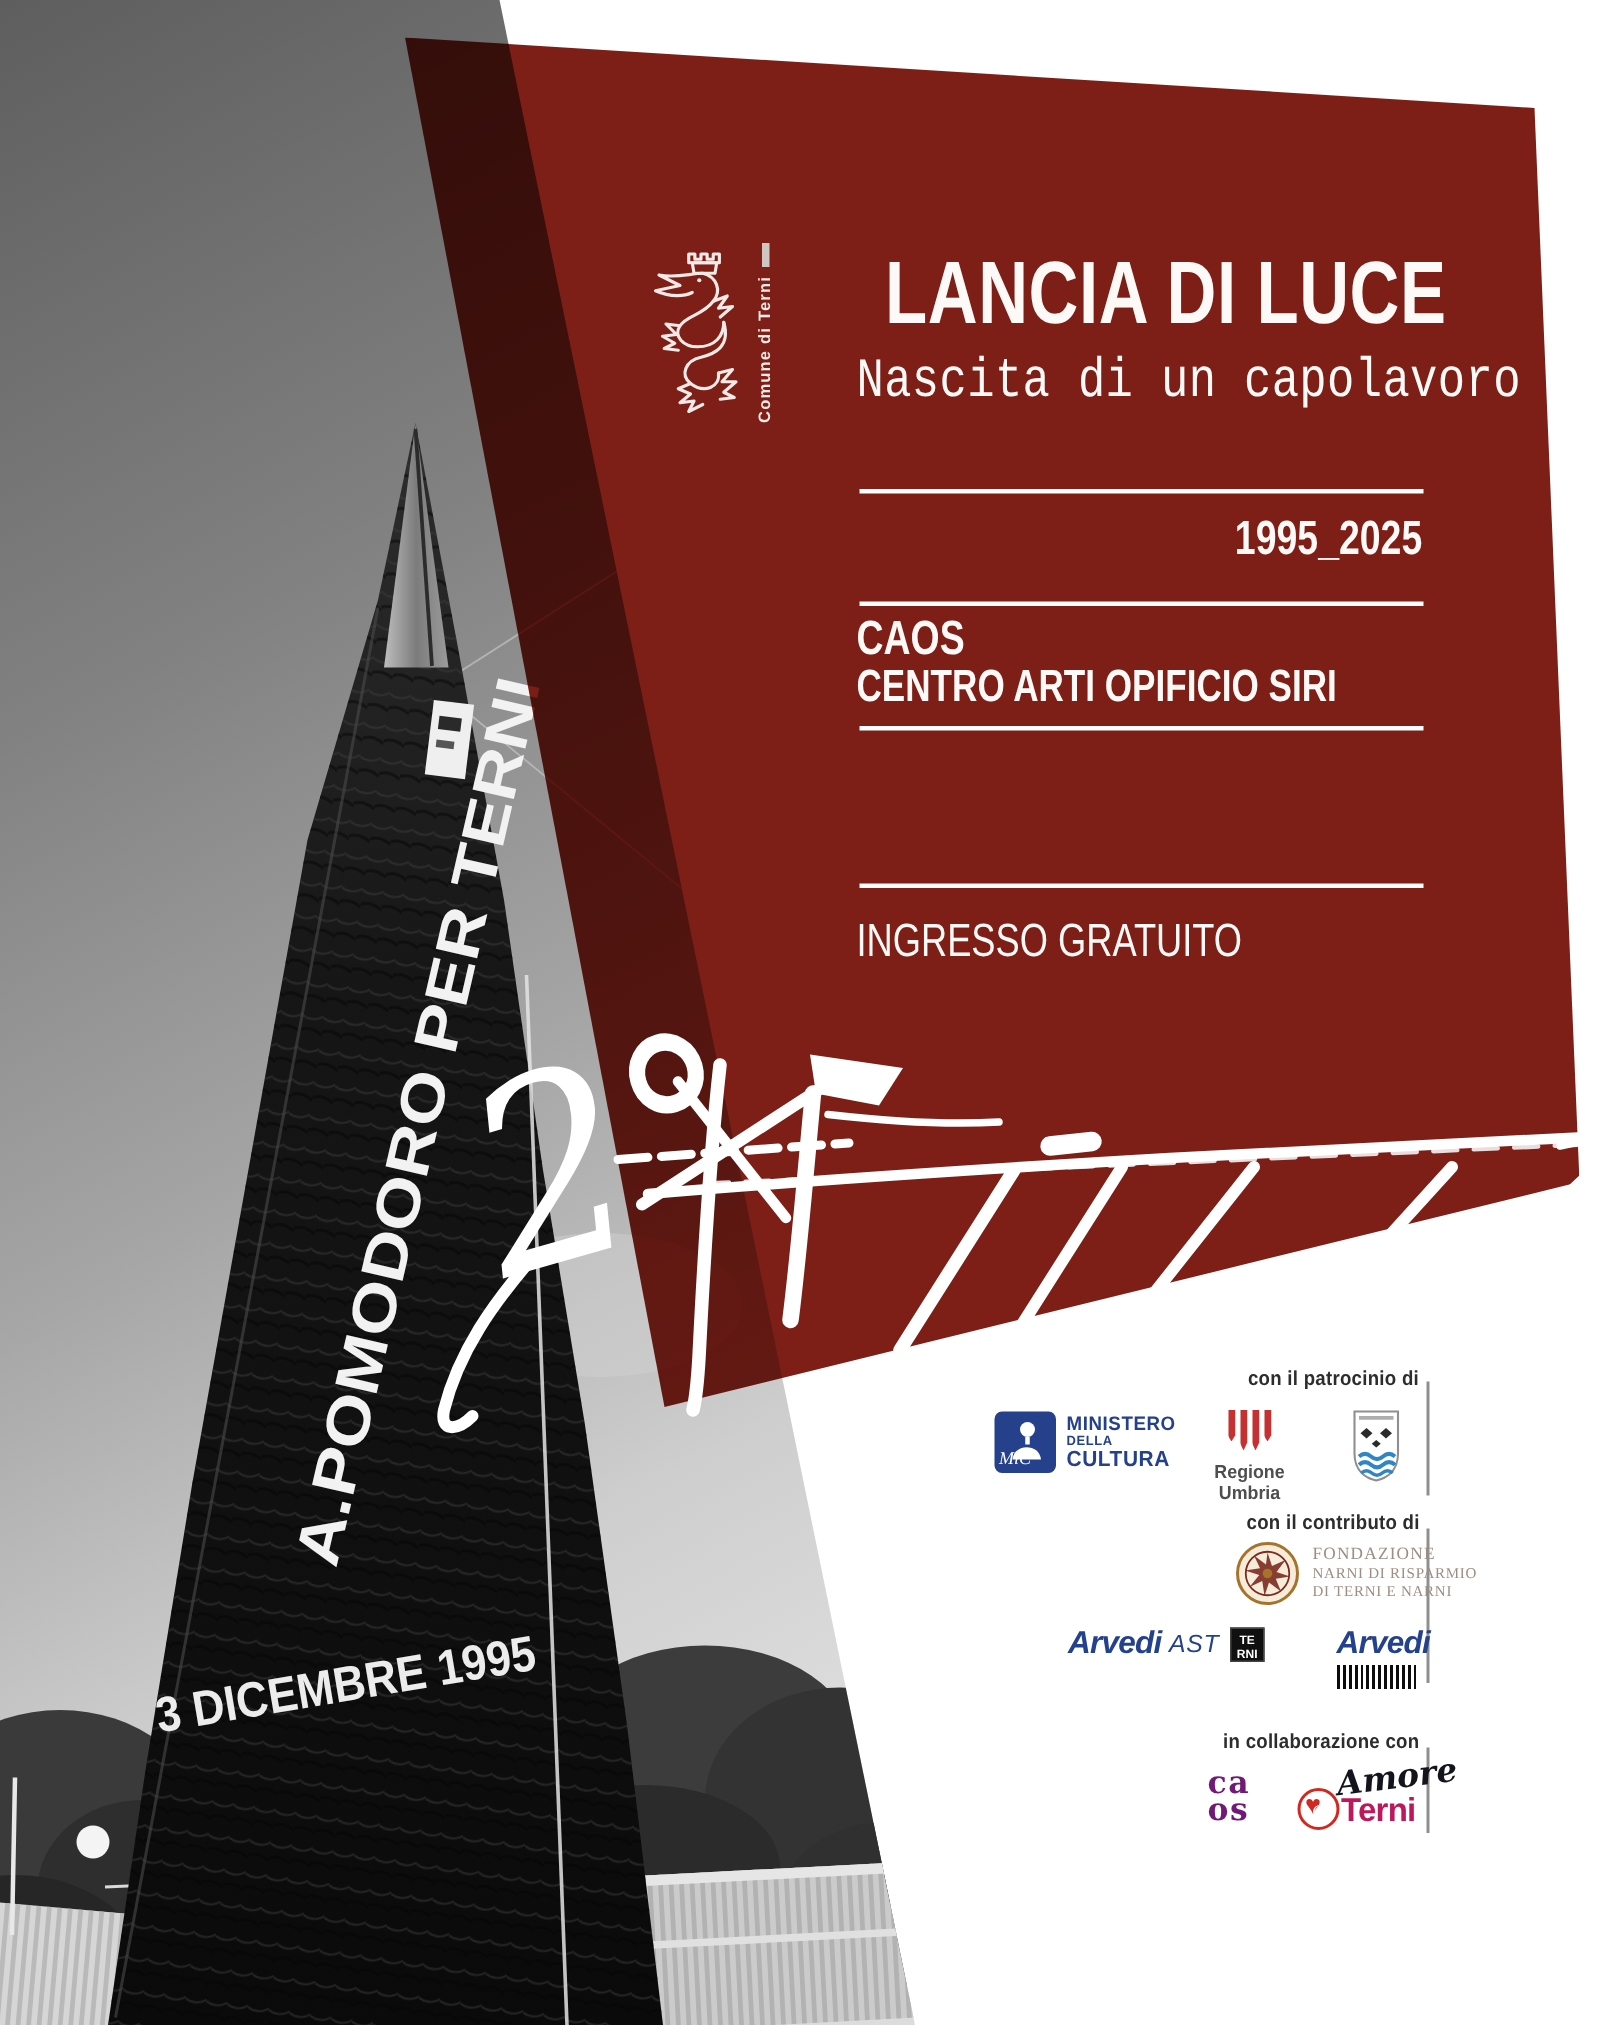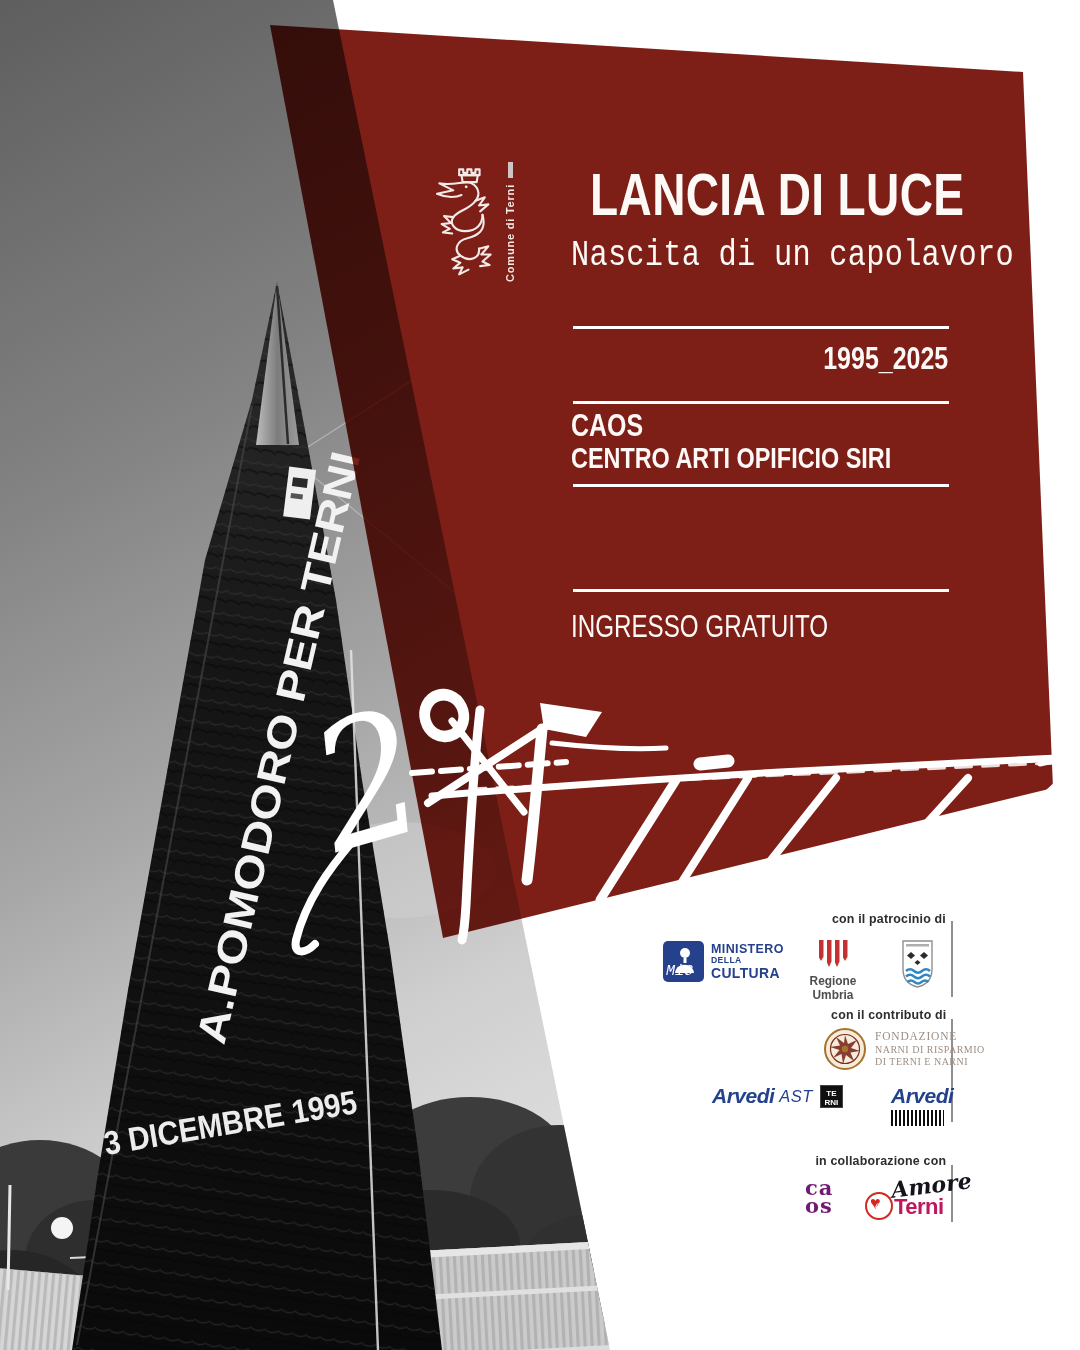--- a/index.html
+++ b/index.html
@@ -55,21 +55,21 @@
   
   .sponsors{z-index:4;}
   .sp-label{
     position:absolute;right:134px;color:#2d2d2d;font-size:13.5px;font-weight:bold;
     letter-spacing:.2px;transform:scaleX(.92);transform-origin:100% 0;white-space:nowrap;
   }
   .sp-sep{position:absolute;left:951px;width:2px;background:#8f8f8f;}
   
   .mic{position:absolute;left:663px;top:941px;display:flex;align-items:center;}
   .mic-tile{position:relative;width:41px;height:41px;background:#25418c;border-radius:5px;flex:none;}
-  .mic-acr{position:absolute;left:3px;bottom:2px;color:#fff;font-family:Liberation Mono, monospace;font-style:italic;font-size:15px;}
+  .mic-acr{position:absolute;left:3px;bottom:2px;color:#fff;font-family:Liberation Serif, serif;font-style:italic;font-size:12px;}
   .mic-text{margin-left:7px;color:#25418c;font-weight:bold;line-height:1;transform:scaleX(.96);transform-origin:0 50%;}
   .mic-l1{font-size:13px;letter-spacing:.4px;}
   .mic-l2{font-size:9px;letter-spacing:.4px;margin:1px 0;}
   .mic-l3{font-size:14.5px;letter-spacing:.4px;}
   
   .regione{position:absolute;left:789px;top:940px;width:88px;text-align:center;}
   .ru-ribbons{display:flex;justify-content:center;align-items:flex-start;gap:3px;height:27px;}
   .ru-rib{width:5px;background:#c53131;clip-path:polygon(0 0,100% 0,100% 80%,50% 100%,0 80%);}
   .ru-rib.h1{height:21px}.ru-rib.h2{height:27px}.ru-rib.h3{height:27px}.ru-rib.h4{height:21px}
   .ru-name{margin-top:7px;font-size:12.5px;font-weight:bold;color:#4e4e4e;transform:scaleX(.95);}

